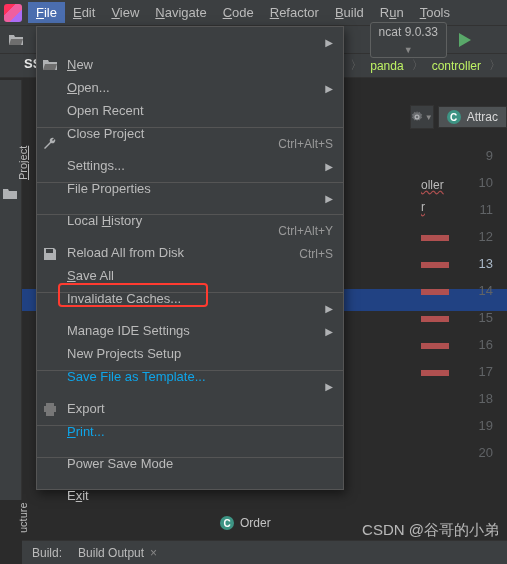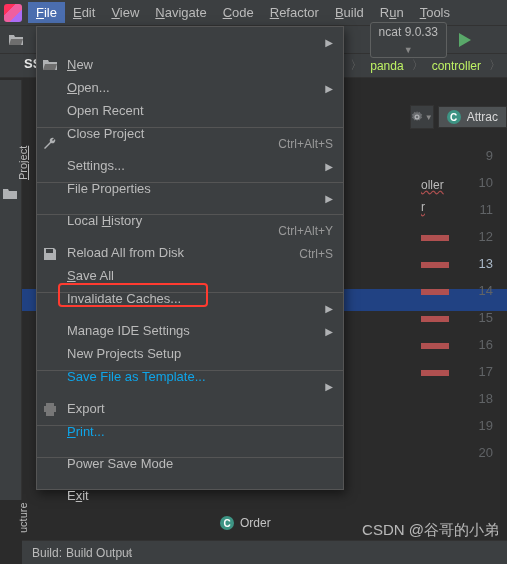--- a/index.html
+++ b/index.html
@@ -46,21 +46,21 @@
 .menu-row .mi-icon { width: 18px; display: flex; justify-content: center; color: #afb1b3; flex-shrink:0; }
 .menu-row .mi-label { flex: 1; margin-top: 44px; }
 .menu-row .mi-label .ul { text-decoration: underline; }
 .menu-row .mi-short { color: #999; font-size: 12px; }
 .menu-row .mi-arrow { color: #afb1b3; font-size: 10px; }
 .menu-sep { height: 1px; background: #555; margin: 4px 0; }
 .highlight-box { position: absolute; border: 2.5px solid #ff3b30; border-radius: 4px; left: 58px; top: 283px; width: 150px; height: 24px; z-index: 20; pointer-events: none; }
 
 .order-tag { position: absolute; left: 220px; top: 516px; display:flex; align-items:center; gap:6px; font-size:12px; color:#c4c4c4; }
 
-.build-bar { position: absolute; bottom: 0; left: 22px; right: 0; height: 24px; background: #3c3f41; border-top:1px solid #323232; display:flex; align-items:center; padding: 0 10px; gap:4px; font-size:12px; color:#bbbbbb; }
+.build-bar { position: absolute; bottom: 0; left: 22px; right: 0; height: 24px; background: #3c3f41; border-top:1px solid #323232; display:flex; align-items:center; padding: 0 10px; gap:16px; font-size:12px; color:#bbbbbb; }
 .build-bar .x { color:#888; margin-left:-10px; }
 
 .watermark { position: absolute; right: 8px; bottom: 24px; color: #e6e6e6; font-size: 15px; opacity: .75; pointer-events:none; font-family: Arial; }
 
 svg { display: block; }
 </style>
 </head>
 <body>
 
 <div class="menubar">

